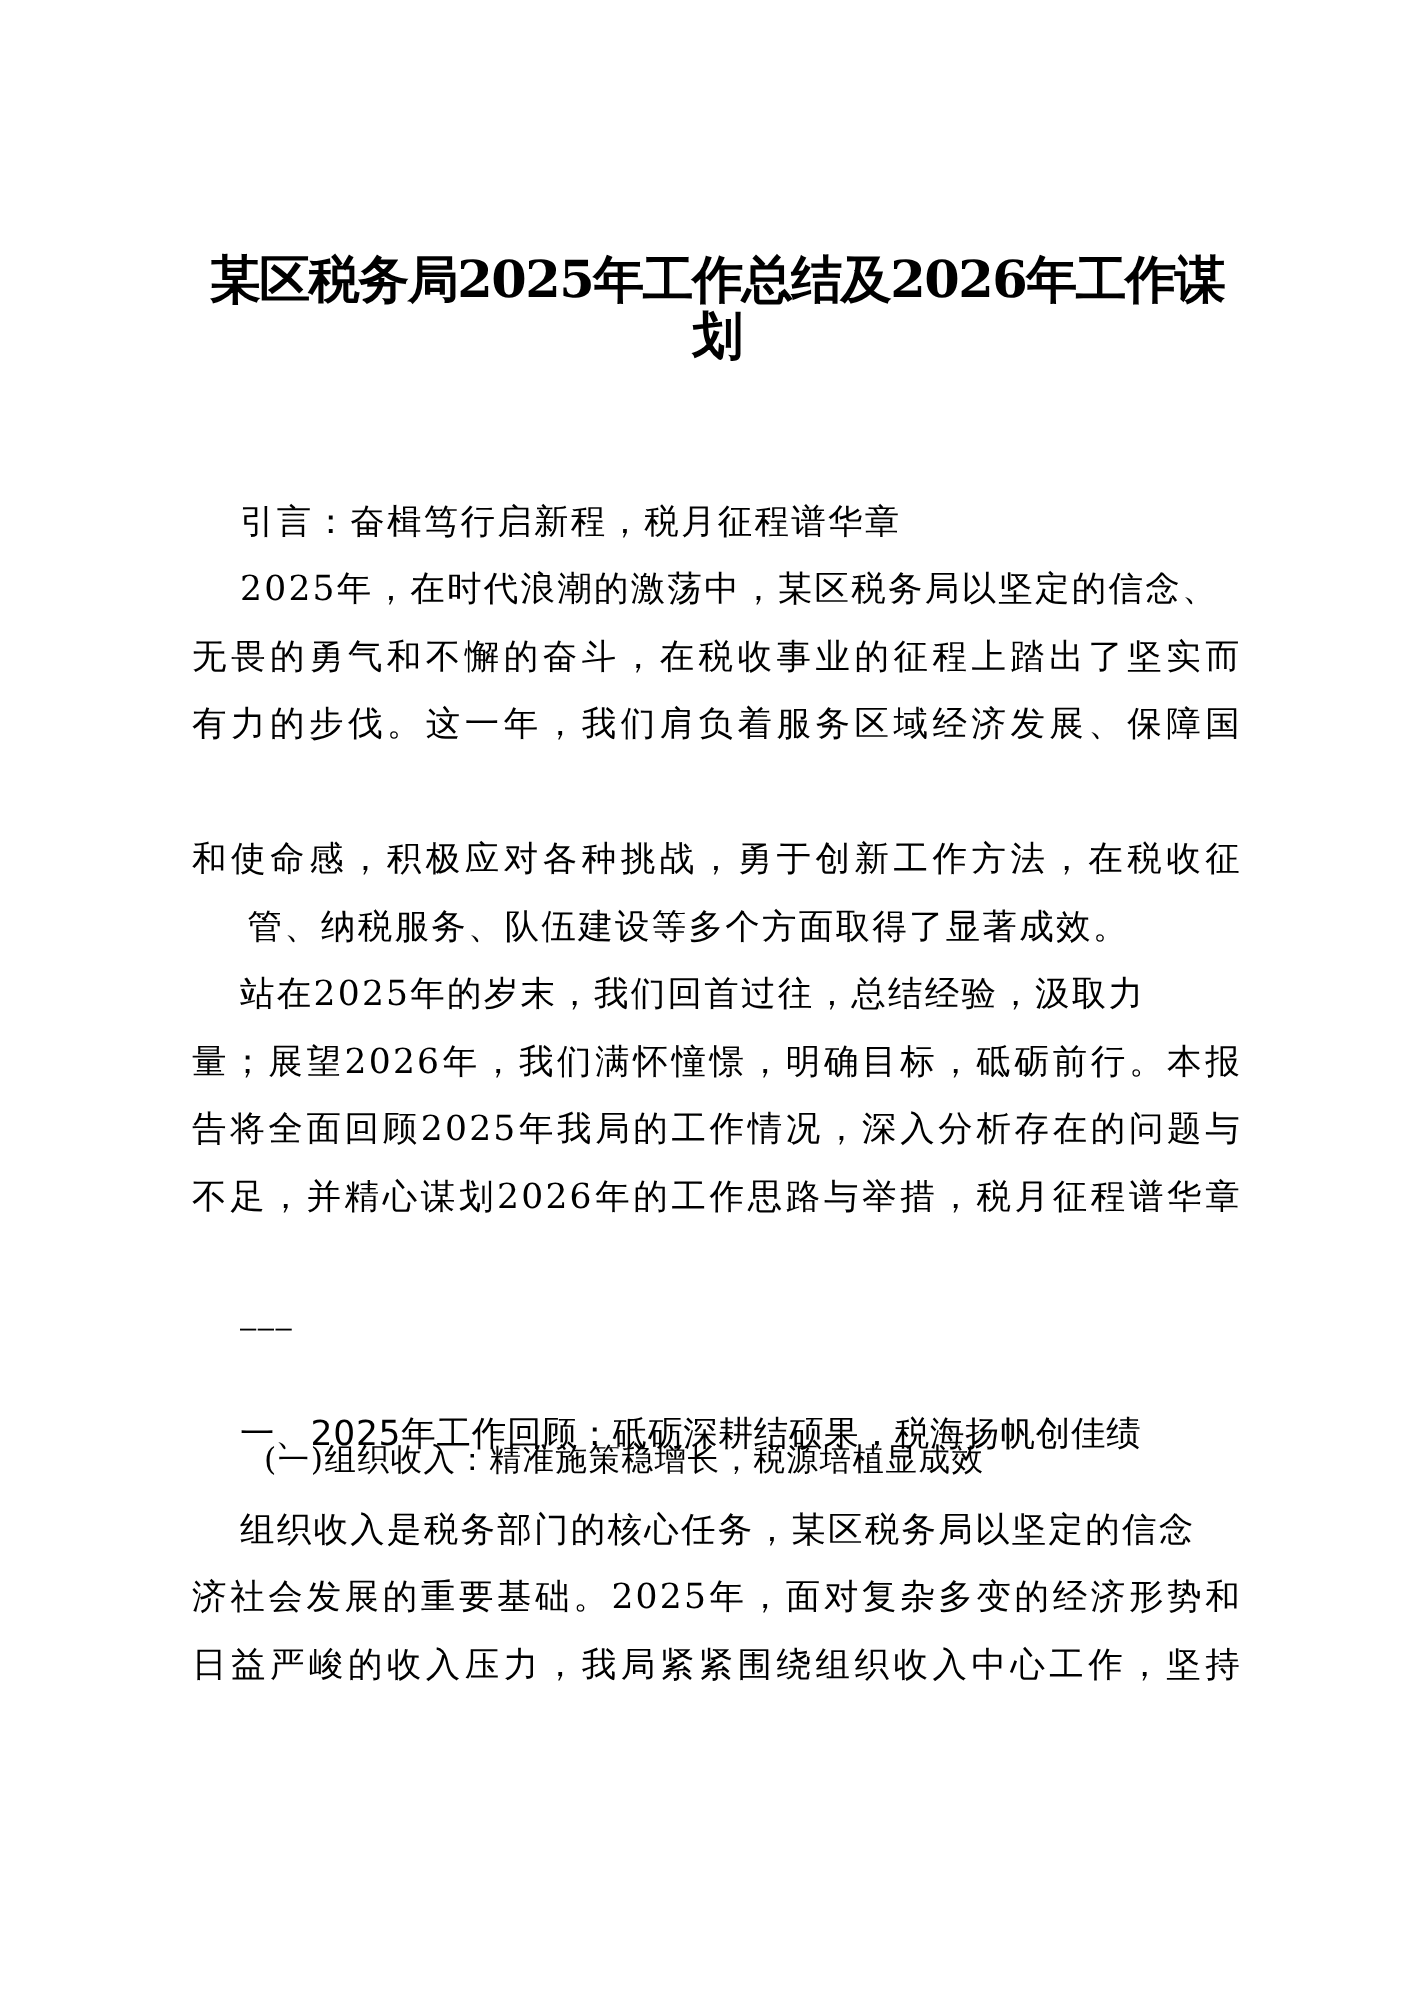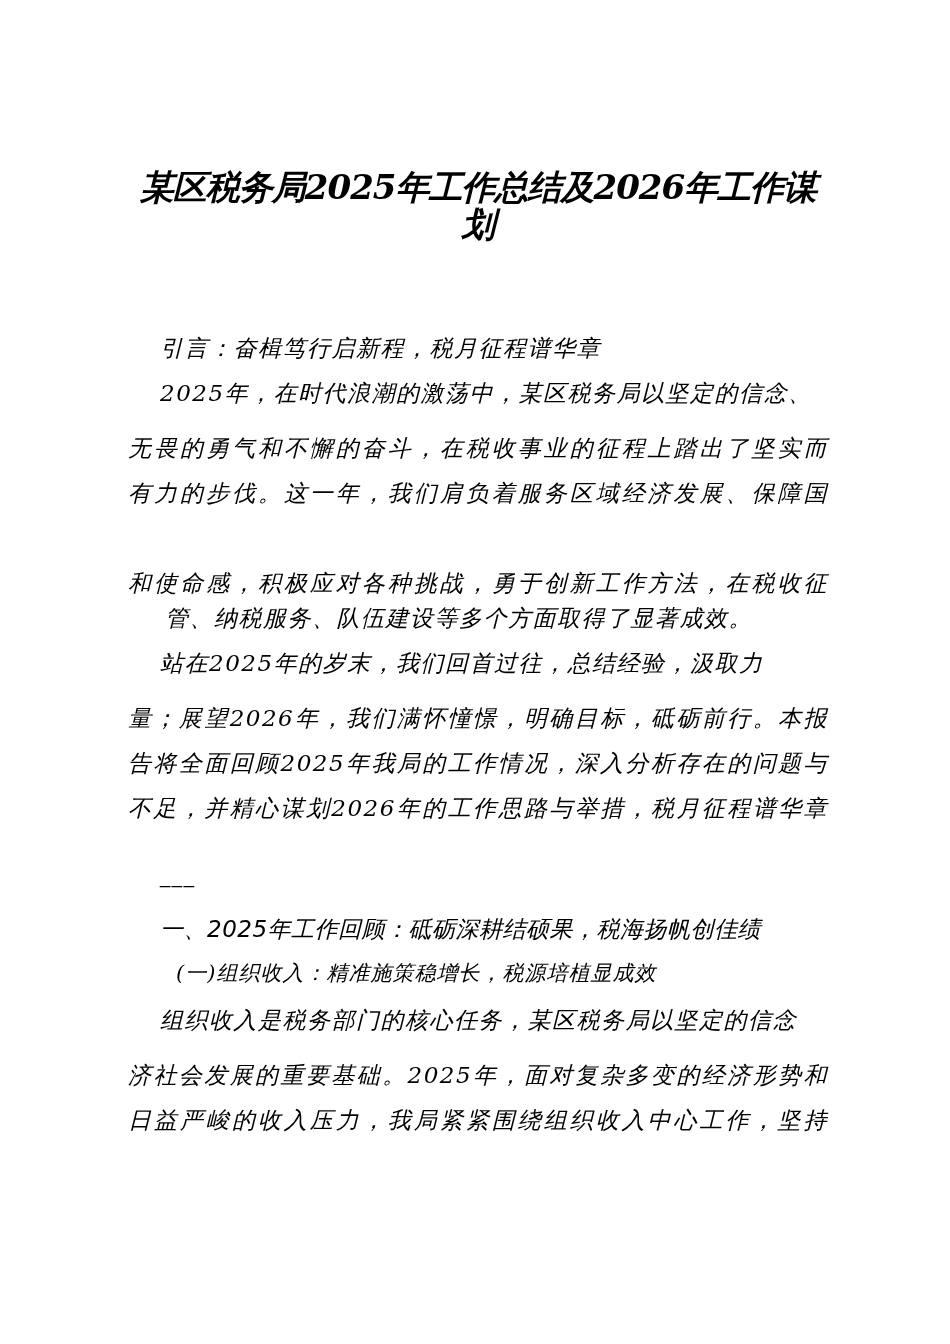--- a/index.html
+++ b/index.html
@@ -14,21 +14,20 @@
       overflow: hidden;
       color: #000000;
       font-family: "DejaVu Serif", "Liberation Serif", serif;
     }
     .page {
       position: absolute;
       left: 0; top: 0;
       width: 752px;
       height: 1344px;
       background: #ffffff;
-      font-style: italic;
     }
     .title {
       position: absolute;
       left: 128px;
       width: 700px;
       text-align: center;
       font-family: "DejaVu Serif", "Liberation Serif", serif;
       font-weight: bold;
       font-size: 34px;
       letter-spacing: -1px;
@@ -44,21 +43,20 @@
       font-size: 23px;
       line-height: 32px;
       white-space: nowrap;
       letter-spacing: 1.5px;
       font-family: "DejaVu Serif", "Liberation Serif", serif;
     }
     .line.indent { left: 160px; }
     .line.justify {
       text-align: justify;
       text-align-last: justify;
-      margin-top: 10px;
     }
     .heading1 {
       position: absolute;
       left: 160px;
       font-family: "DejaVu Sans", "Liberation Sans", sans-serif;
       font-size: 23px;
       line-height: 32px;
       white-space: nowrap;
       letter-spacing: 0.5px;
     }
@@ -96,20 +94,20 @@
   <div class="line justify" style="top:557px;">和使命感，积极应对各种挑战，勇于创新工作方法，在税收征</div>
   <div class="line" style="top:602px;margin-left:37px;">管、纳税服务、队伍建设等多个方面取得了显著成效。</div>
 
   <div class="line indent" style="top:647px;">站在2025年的岁末，我们回首过往，总结经验，汲取力</div>
   <div class="line justify" style="top:692px;">量；展望2026年，我们满怀憧憬，明确目标，砥砺前行。本报</div>
   <div class="line justify" style="top:737px;">告将全面回顾2025年我局的工作情况，深入分析存在的问题与</div>
   <div class="line justify" style="top:782px;">不足，并精心谋划2026年的工作思路与举措，税月征程谱华章</div>
 
   <div class="separator" style="top:874px;">———</div>
 
-  <div class="heading1" style="top:913px;text-align:right;">一、2025年工作回顾：砥砺深耕结硕果，税海扬帆创佳绩</div>
+  <div class="heading1" style="top:940px;text-align:right;">一、2025年工作回顾：砥砺深耕结硕果，税海扬帆创佳绩</div>
   <div class="heading2" style="top:958px;">(一)组织收入：精准施策稳增长，税源培植显成效</div>
 
   <div class="line indent" style="top:1004px; width:668px;">组织收入是税务部门的核心任务，某区税务局以坚定的信念</div>
   <div class="line justify" style="top:1049px;">济社会发展的重要基础。2025年，面对复杂多变的经济形势和</div>
   <div class="line justify" style="top:1094px;">日益严峻的收入压力，我局紧紧围绕组织收入中心工作，坚持</div>
 
 </div>
 
 </body></html>

